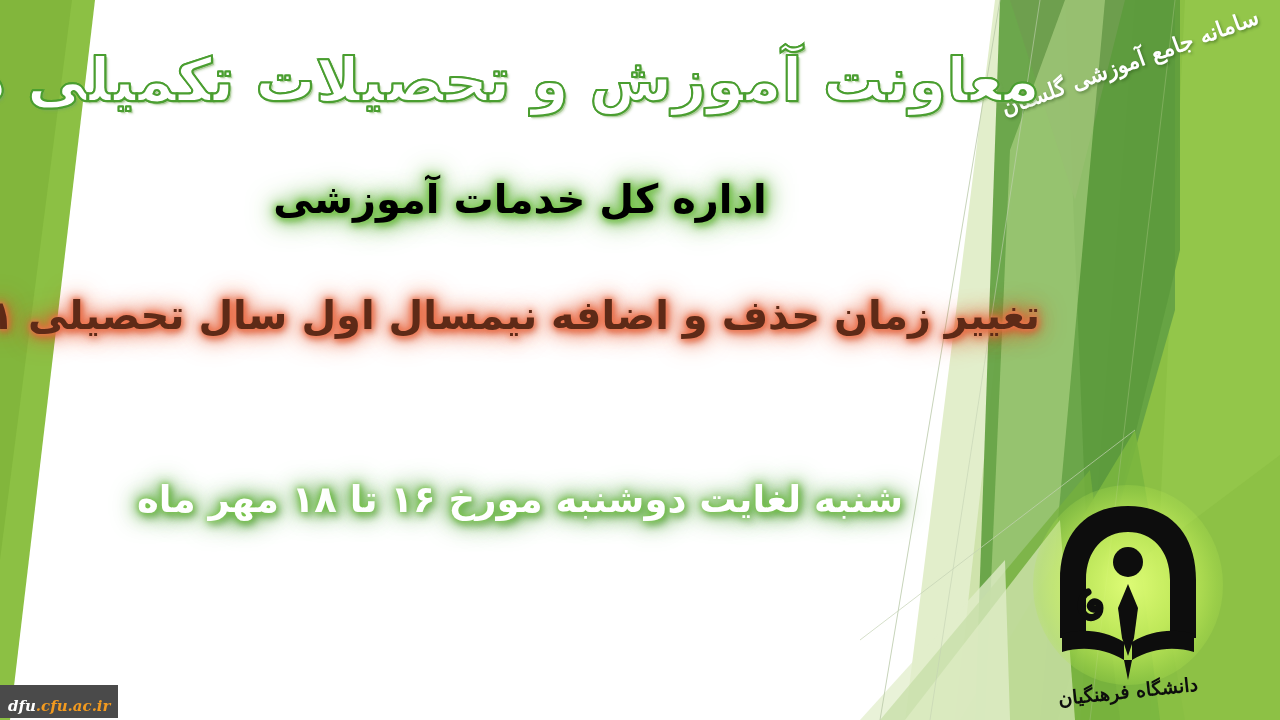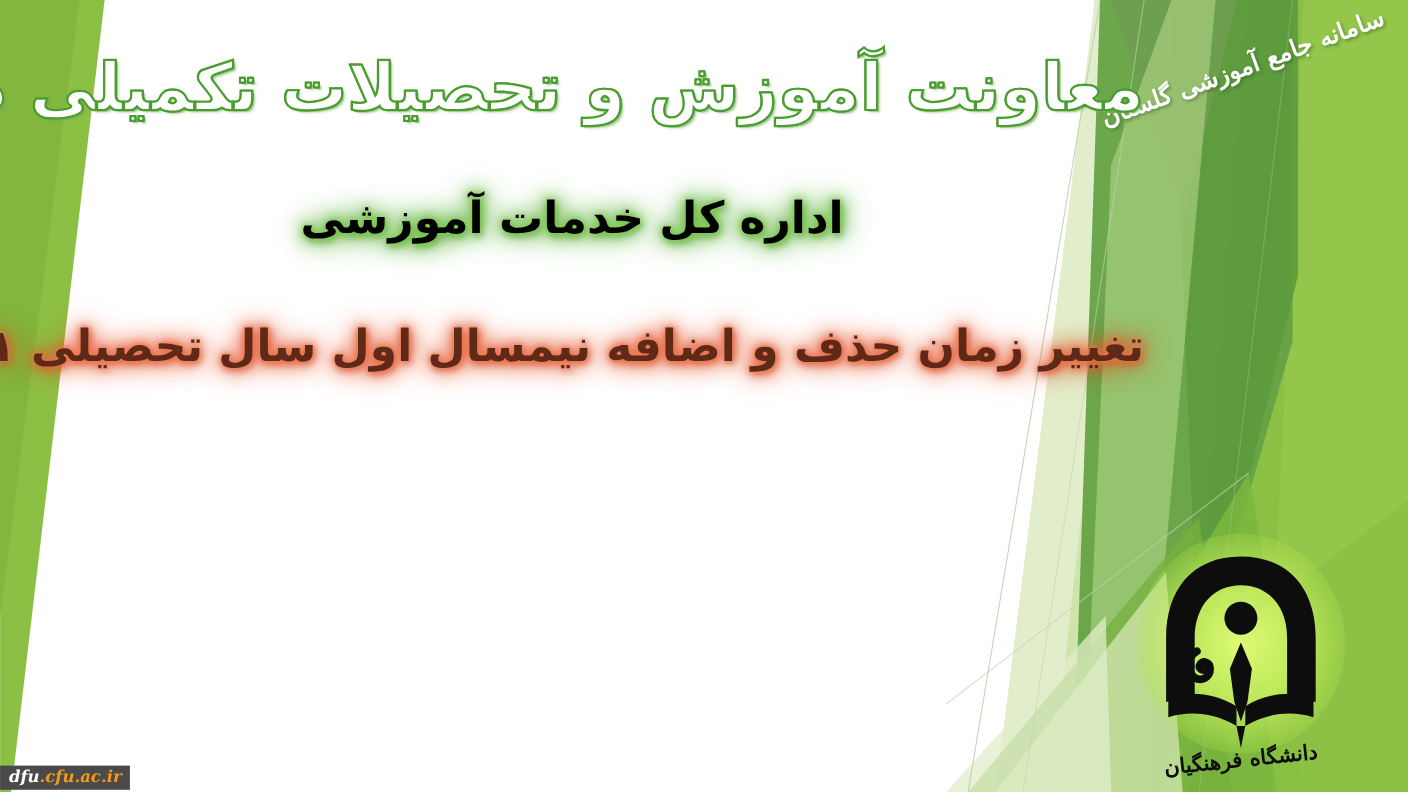--- a/index.html
+++ b/index.html
@@ -170,21 +170,21 @@
     direction: rtl;
     white-space: nowrap;
     transform: rotate(-6deg);
   }
 
   
   .url-badge {
     position: absolute;
     left: 0;
     bottom: 2px;
-    padding: 3px 8px 4px 8px;
+    padding: 14px 8px 4px 8px;
     background: #4a4a4a;
     font-family: "DejaVu Serif", "Liberation Serif", serif;
     font-style: italic;
     font-weight: 700;
     font-size: 15px;
     line-height: 1;
     direction: ltr;
     white-space: nowrap;
   }
   .url-badge .u-white { color: #ffffff; }
@@ -229,20 +229,21 @@
   <div class="golestan-label">سامانه جامع آموزشی گلستان</div>
 
   <div class="title-stack">
     <div class="title-main">معاونت آموزش و تحصیلات تکمیلی دانشگاه</div>
 
     <div class="title-sub">اداره کل خدمات آموزشی</div>
 
     <div class="title-headline">تغییر زمان حذف و اضافه نیمسال اول سال تحصیلی ۱۴۰۱-۱۴۰۲</div>
   </div>
 
+  <div class="date-line">شنبه لغایت دوشنبه  مورخ ۱۶ تا ۱۸ مهر ماه</div>
 
   <div class="logo-wrap">
     <div class="logo-glow"></div>
 
     <svg class="logo-mark" viewBox="0 0 180 210" aria-hidden="true">
 
       <path d="M90 18
                C 46 18, 22 48, 22 92
                L 22 150
                L 48 150

